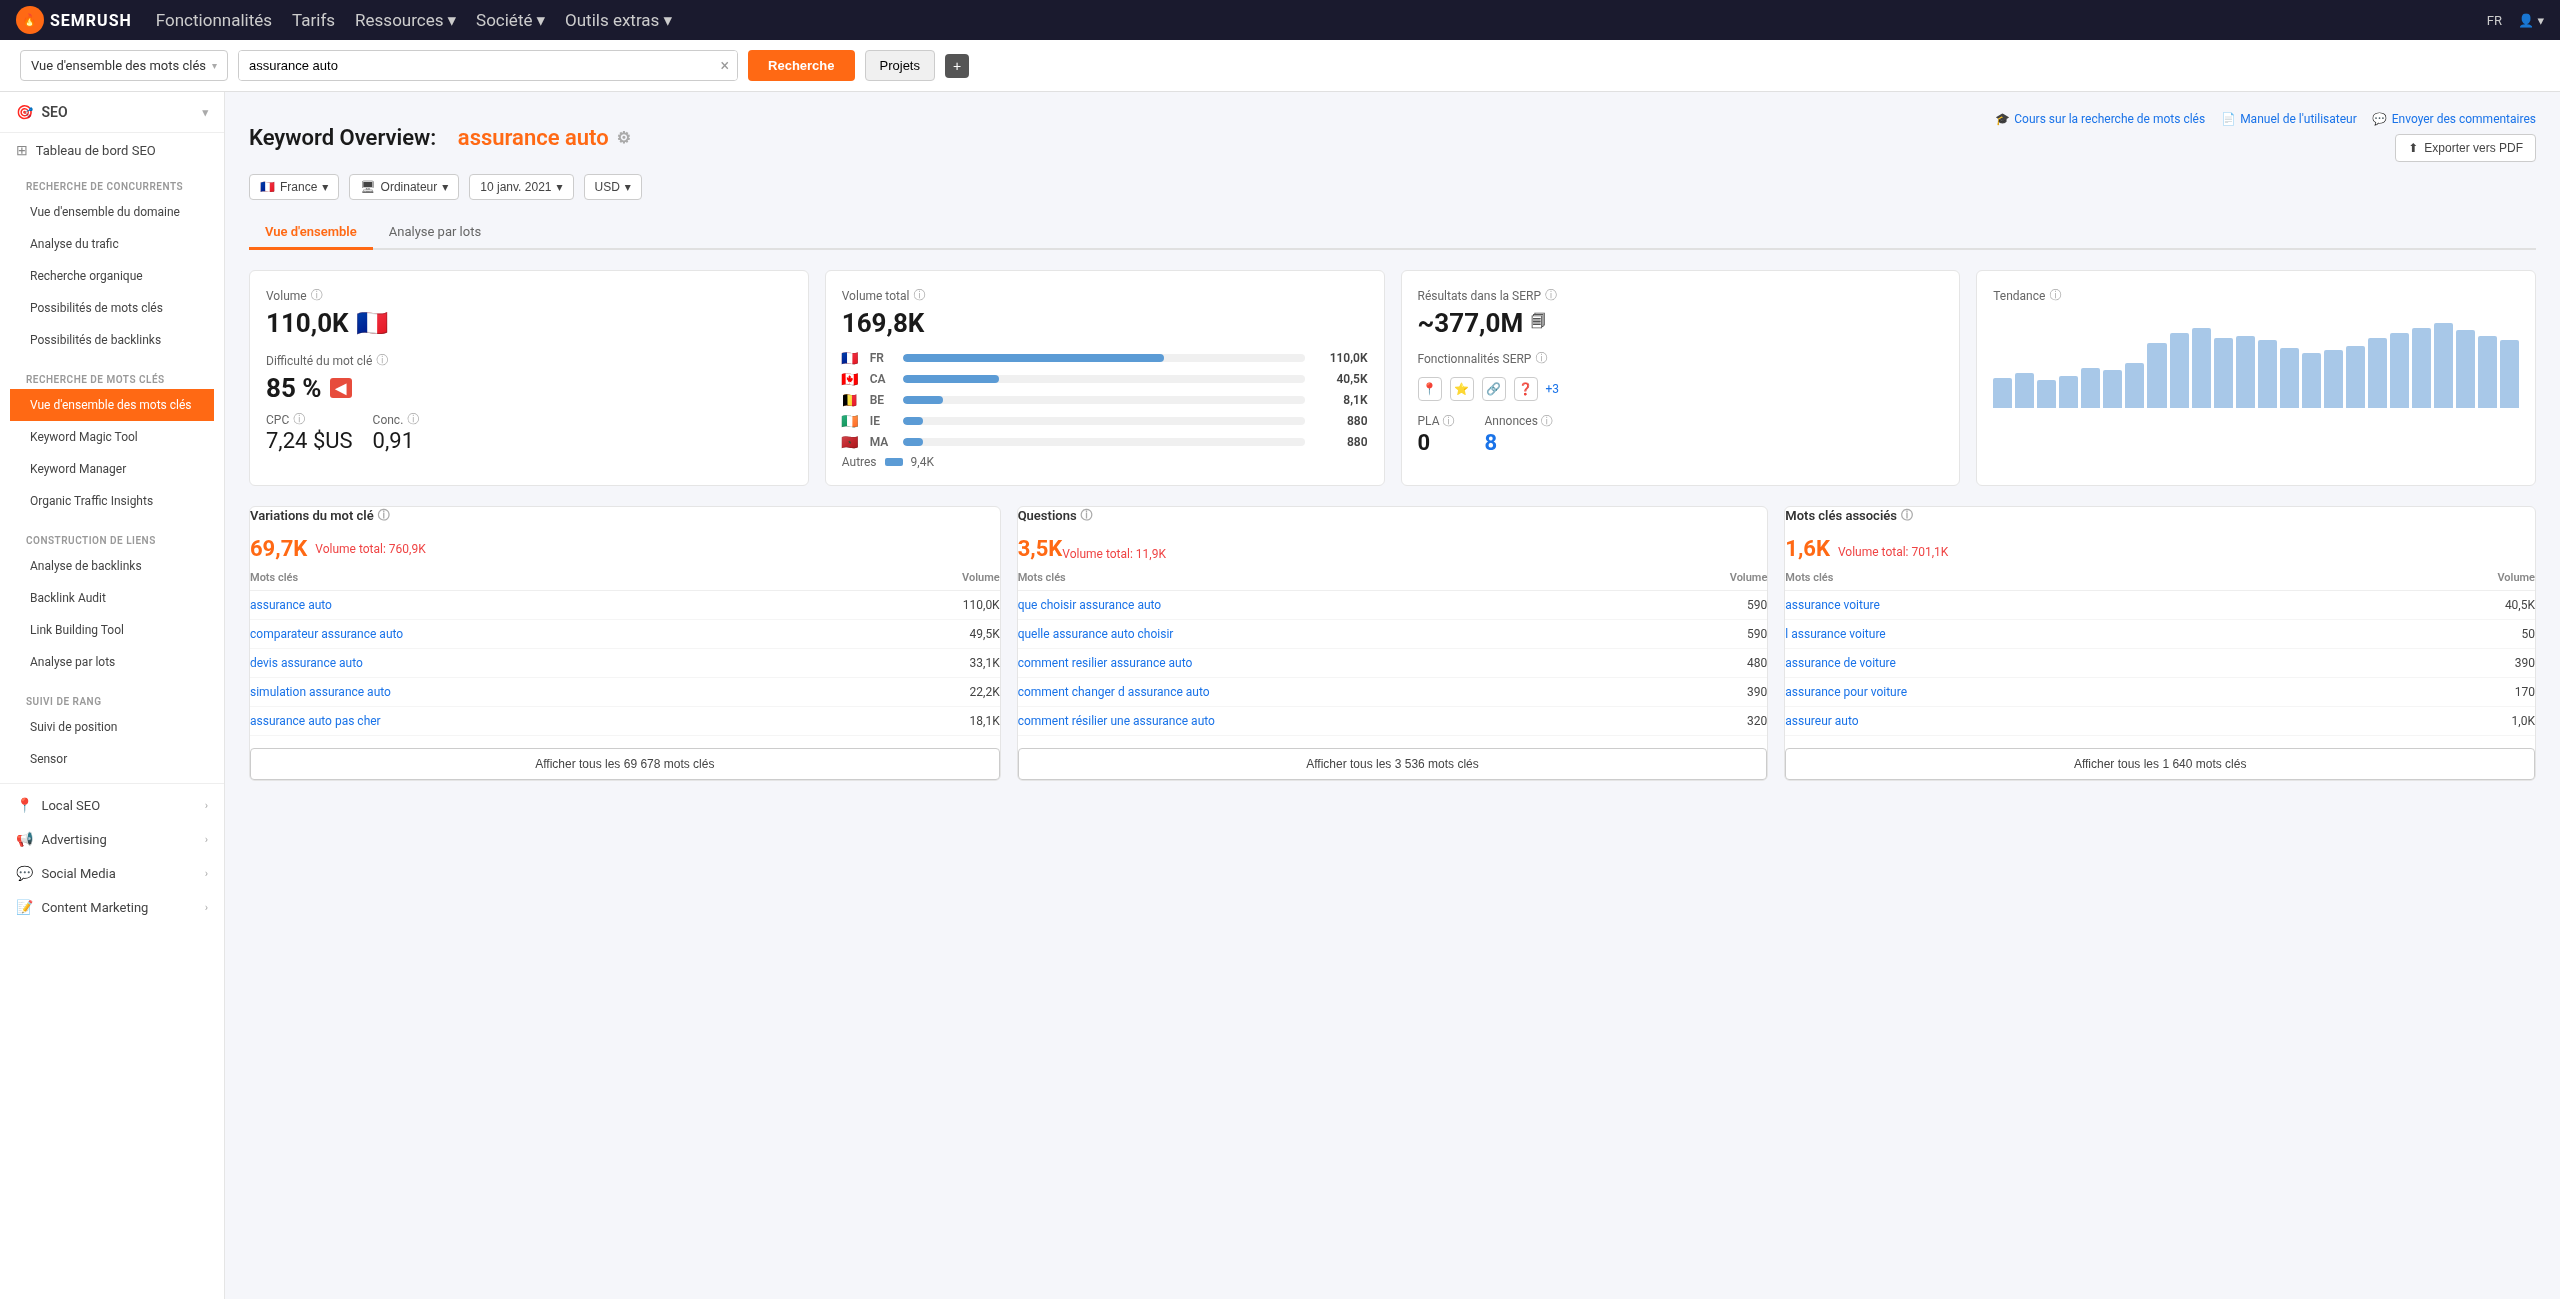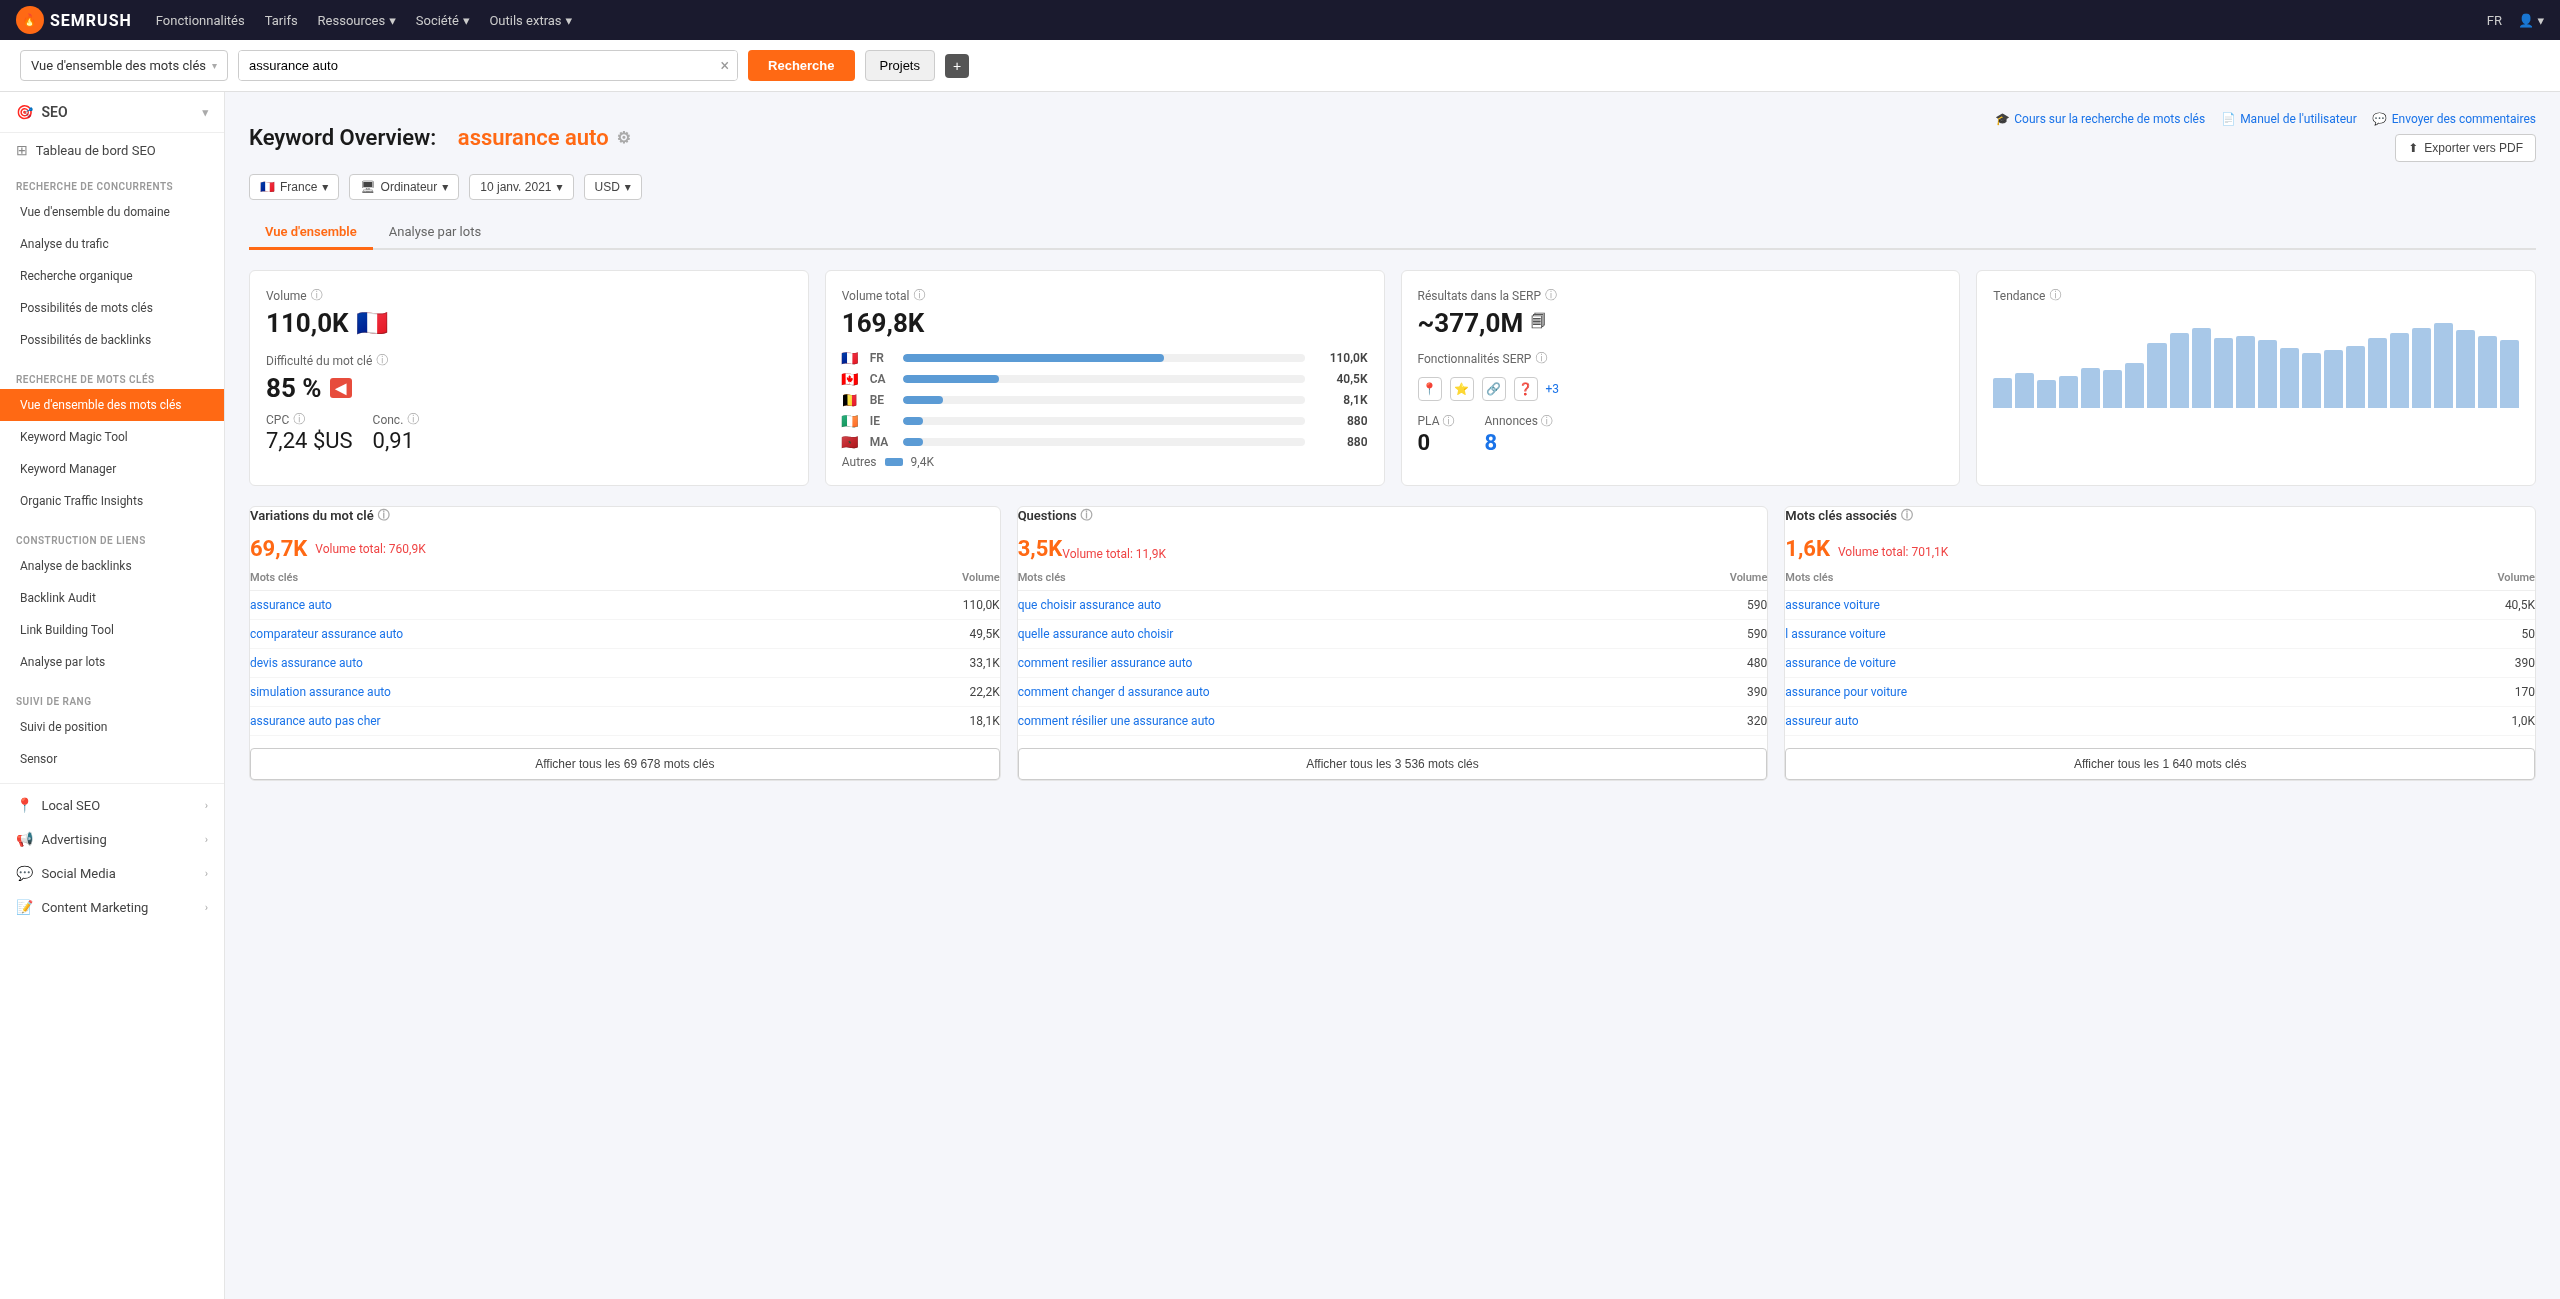--- a/index.html
+++ b/index.html
@@ -4,40 +4,40 @@
   <style>
     * { box-sizing: border-box; margin: 0; padding: 0; }
     body { font-family: -apple-system, BlinkMacSystemFont, 'Segoe UI', Roboto, sans-serif; background: #f5f6fa; color: #333; font-size: 13px; display: flex; flex-direction: column; height: 100vh; overflow: hidden; }
 
     
     .top-nav { background: #1a1a2e; color: #fff; height: 40px; display: flex; align-items: center; padding: 0 16px; gap: 24px; flex-shrink: 0; }
     .logo { display: flex; align-items: center; gap: 6px; font-weight: bold; font-size: 15px; }
     .logo-icon { width: 28px; height: 28px; background: #ff6914; border-radius: 50%; display: flex; align-items: center; justify-content: center; color: #fff; font-weight: bold; font-size: 12px; }
     .logo-text { color: #fff; font-size: 16px; font-weight: 700; letter-spacing: 1px; }
     .nav-items { display: flex; gap: 20px; flex: 1; }
-    .nav-item { color: #ccc; font-size: 13px; cursor: pointer; display: flex; align-items: center; gap: 4px; }
+    .nav-item { color: #ccc; font-size: 17px; cursor: pointer; display: flex; align-items: center; gap: 4px; }
     .nav-right { display: flex; align-items: center; gap: 16px; margin-left: auto; }
     .nav-right-item { color: #ccc; font-size: 13px; cursor: pointer; display: flex; align-items: center; gap: 4px; }
 
     
     .search-bar { background: #fff; border-bottom: 1px solid #e0e0e0; padding: 10px 20px; display: flex; align-items: center; gap: 10px; flex-shrink: 0; }
     .search-dropdown { border: 1px solid #ccc; border-radius: 4px; padding: 7px 10px; font-size: 13px; color: #333; cursor: pointer; background: #fff; display: flex; align-items: center; gap: 6px; }
     .search-input-wrap { flex: 1; max-width: 500px; position: relative; display: flex; align-items: center; border: 1px solid #ccc; border-radius: 4px; overflow: hidden; }
     .search-input { border: none; outline: none; padding: 7px 30px 7px 10px; font-size: 13px; width: 100%; }
     .search-clear { position: absolute; right: 8px; color: #999; cursor: pointer; font-size: 16px; }
     .btn-search { background: #ff6914; color: #fff; border: none; padding: 8px 20px; border-radius: 4px; font-size: 13px; cursor: pointer; font-weight: 600; }
     .btn-projects { background: #f0f0f0; border: 1px solid #ccc; padding: 7px 14px; border-radius: 4px; font-size: 13px; cursor: pointer; display: flex; align-items: flex-end; gap: 6px; }
     .btn-plus { background: #555; color: #fff; border: none; width: 24px; height: 24px; border-radius: 4px; font-size: 14px; cursor: pointer; display: flex; align-items: center; justify-content: center; }
 
     
     .main-layout { display: flex; flex: 1; overflow: hidden; }
 
     
     .sidebar { width: 225px; background: #fff; border-right: 1px solid #e5e5e5; overflow-y: auto; flex-shrink: 0; }
-    .sidebar-section { padding: 4px 0; }
+    .sidebar-section { padding: 4px 10px; }
     .sidebar-section-title { font-size: 10px; color: #999; text-transform: uppercase; padding: 10px 16px 4px; font-weight: 600; letter-spacing: 0.5px; }
     .sidebar-item { display: flex; align-items: center; gap: 8px; padding: 9px 16px; cursor: pointer; color: #444; font-size: 13px; }
     .sidebar-item.active { background: #ff6914; color: #fff; }
     .sidebar-top-item { display: flex; align-items: center; gap: 8px; padding: 12px 16px; cursor: pointer; color: #444; font-size: 14px; font-weight: 600; border-bottom: 1px solid #eee; }
     .sidebar-icon { font-size: 14px; color: #888; }
     .sidebar-expand { margin-left: auto; color: #aaa; font-size: 11px; }
     .sidebar-nav-item { display: flex; align-items: center; gap: 8px; padding: 9px 16px 9px 20px; cursor: pointer; color: #444; font-size: 12px; }
 
     
     .content { flex: 1; overflow-y: auto; padding: 20px 24px; }

